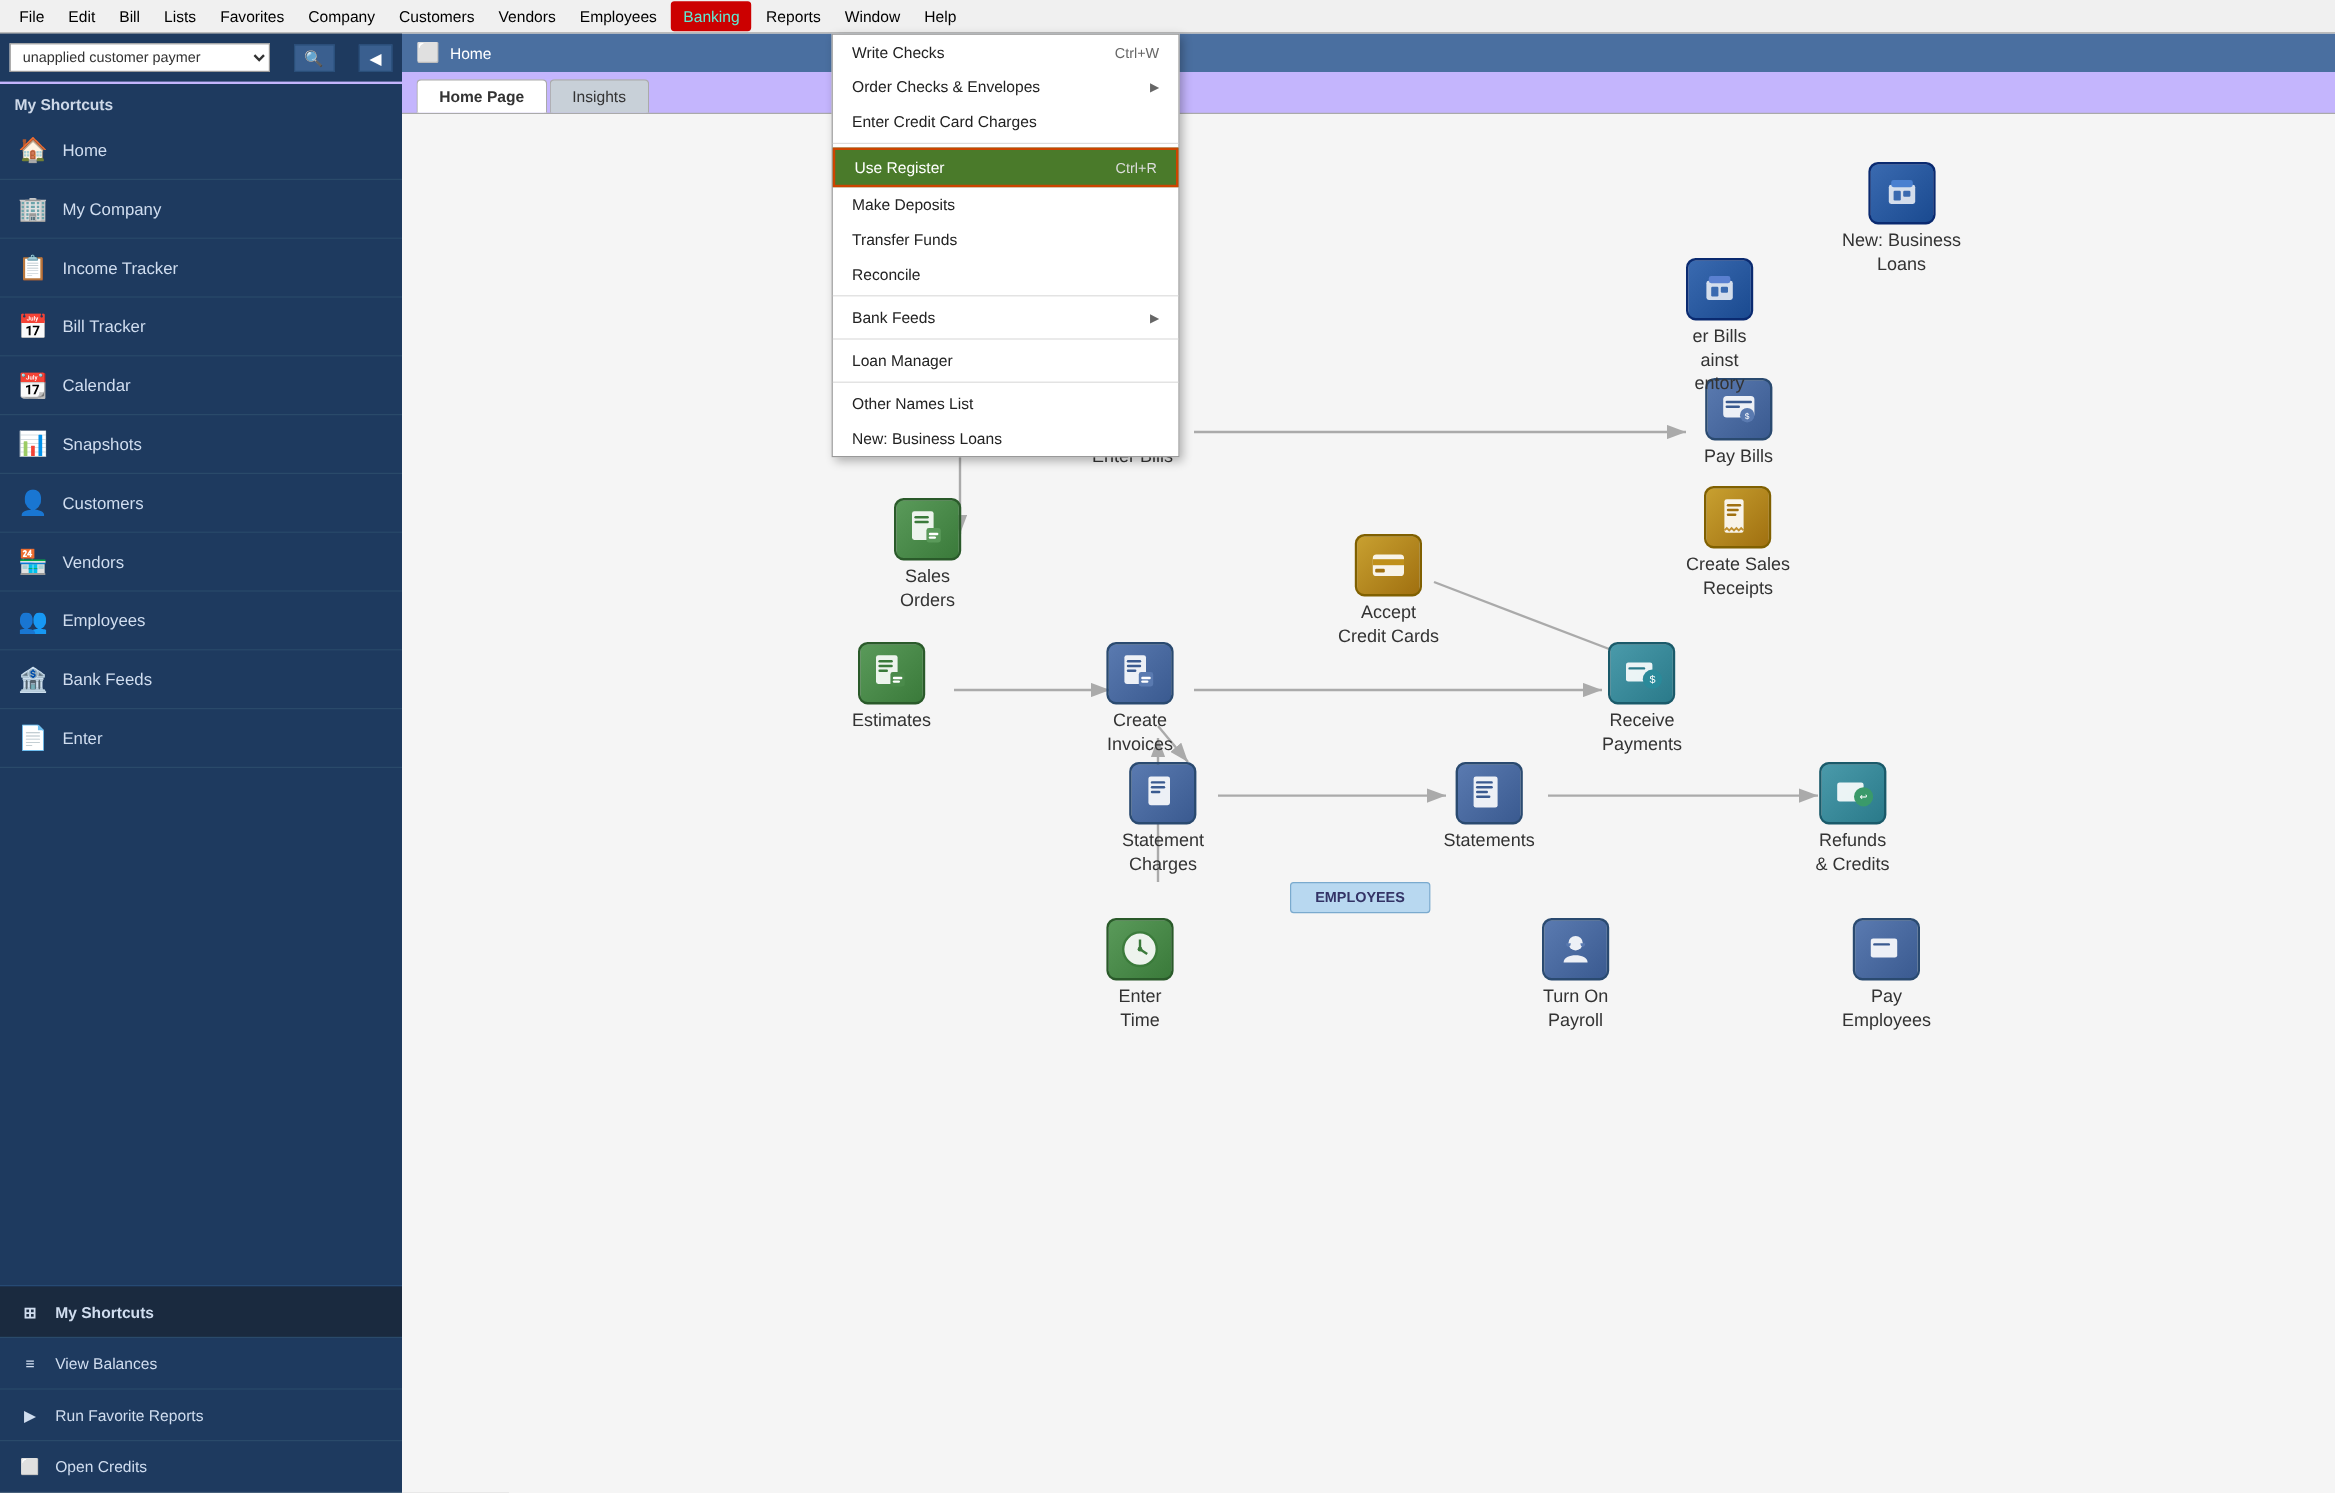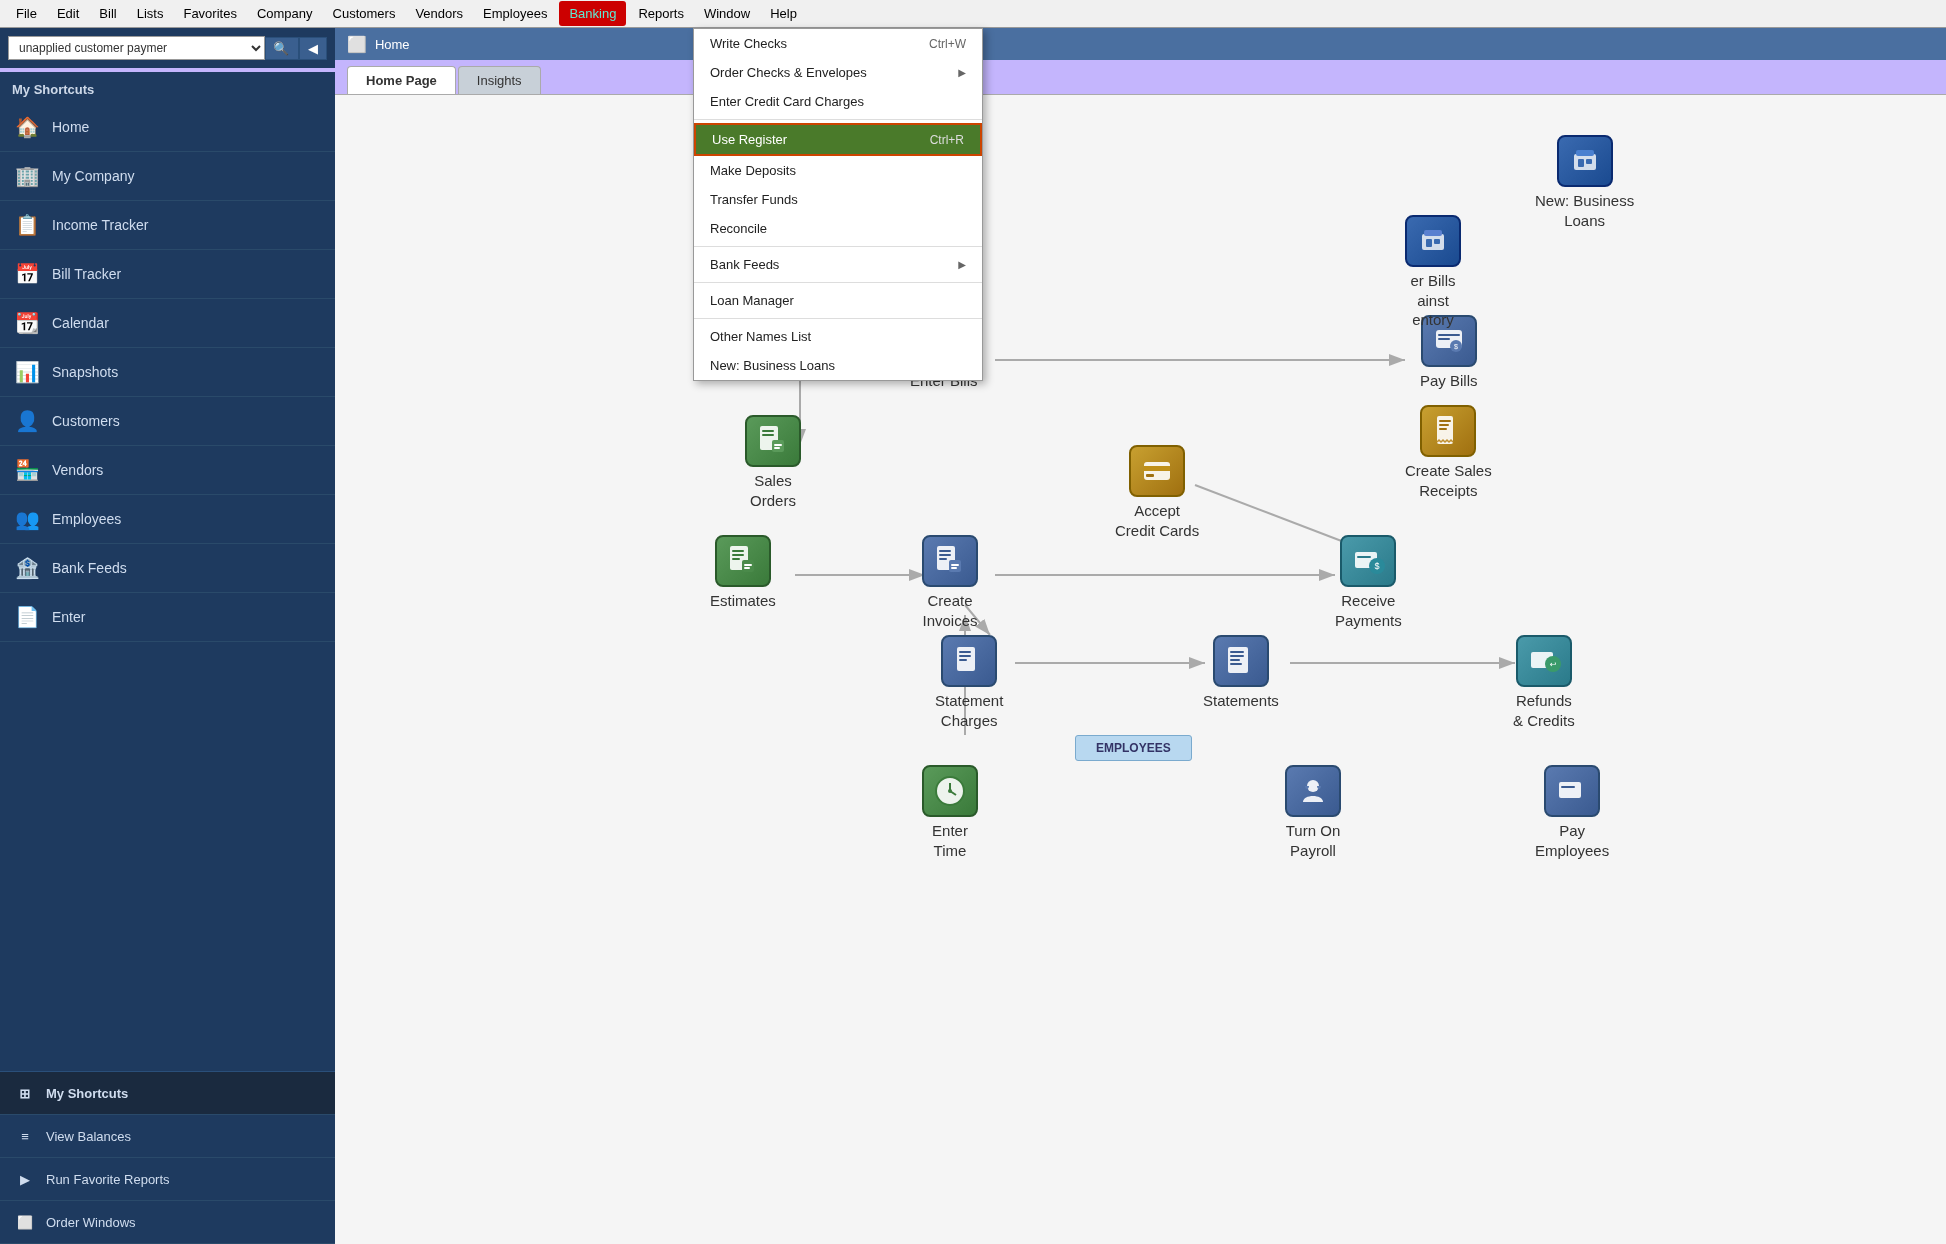--- a/index.html
+++ b/index.html
@@ -41,22 +41,22 @@
       color: white;
       display: flex;
       flex-direction: column;
       flex-shrink: 0;
       overflow: hidden;
     }
     .sidebar-search {
       padding: 8px;
       display: flex;
       align-items: flex-end;
-      gap: 0;
-      border-bottom: 4px solid #c4b5fd;
+      gap: 20px;
+      border-bottom: 2px solid #c4b5fd;
     }
     .sidebar-search select {
       flex: 1;
       background: white;
       border: 1px solid #999;
       padding: 3px 6px;
       font-size: 12px;
       color: #333;
     }
     .sidebar-search-btn {
@@ -422,21 +422,21 @@
       <div class="sidebar-footer-item">
         <span class="sidebar-footer-icon">≡</span>
         <span>View Balances</span>
       </div>
       <div class="sidebar-footer-item">
         <span class="sidebar-footer-icon">▶</span>
         <span>Run Favorite Reports</span>
       </div>
       <div class="sidebar-footer-item">
         <span class="sidebar-footer-icon">⬜</span>
-        <span>Order Windows</span>
+        <span>Open Credits</span>
       </div>
     </div>
   </div>
 
   <div class="main-content">
 
     <div class="top-bar">
       <span class="top-bar-icon">⬜</span>
       <span class="top-bar-title">Home</span>
     </div>

